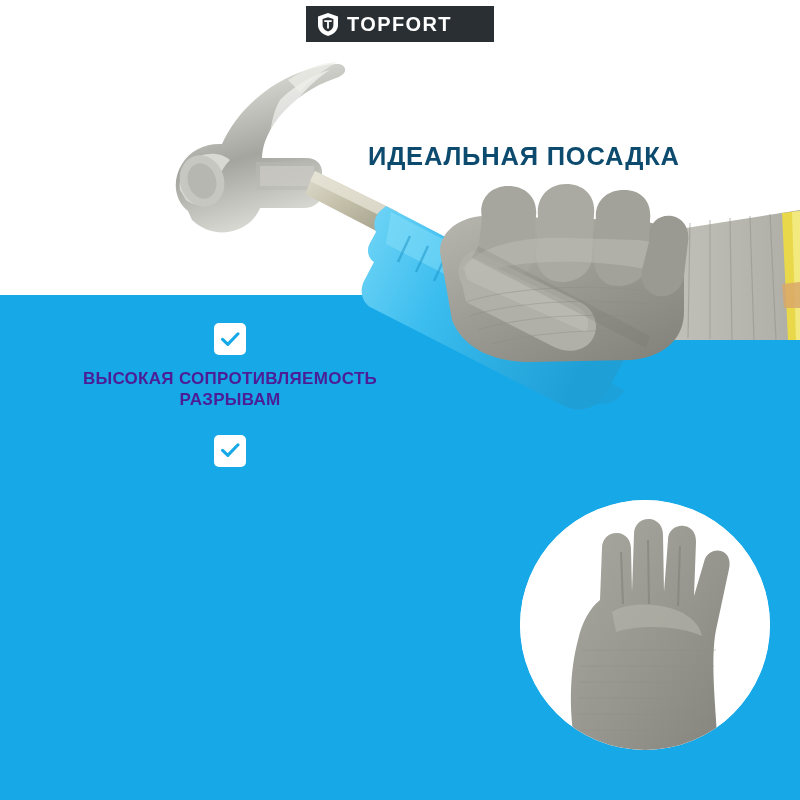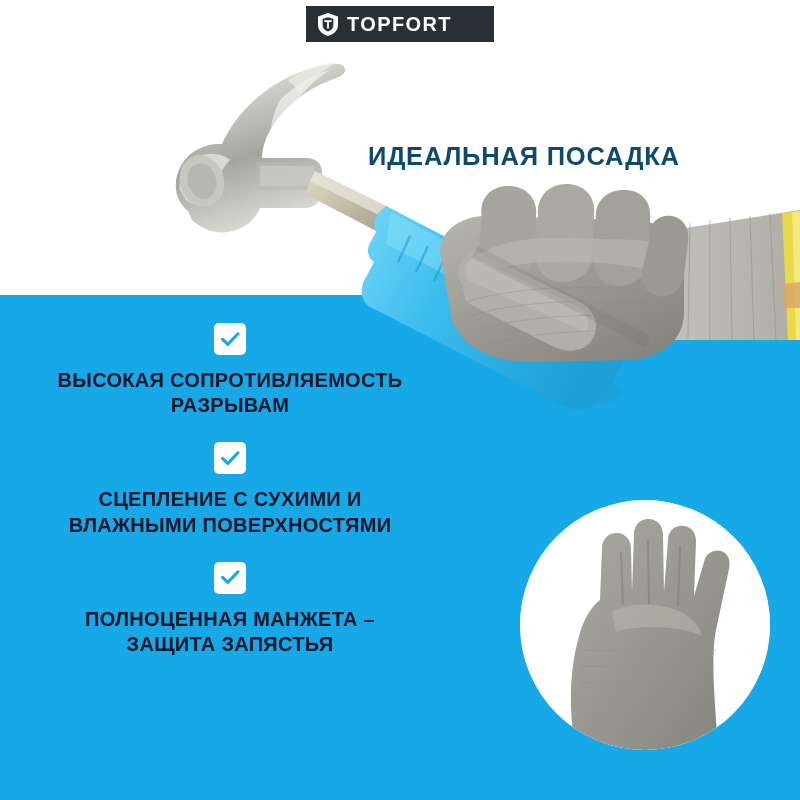--- a/index.html
+++ b/index.html
@@ -88,22 +88,22 @@
     width: 32px; height: 32px;
     background: #ffffff;
     border-radius: 5px;
     display: flex;
     align-items: center;
     justify-content: center;
     margin-bottom: 13px;
   }
   .check-box svg { display: block; }
   .feature-text {
-    color: #0f172a;
-    font-size: 20px;
+    color: #4c1d95;
+    font-size: 17px;
     font-weight: bold;
     line-height: 1.26;
     text-align: center;
     letter-spacing: 0.3px;
     text-transform: uppercase;
     padding: 0 36px;
   }
 
   
   .hero-art {
@@ -157,31 +157,22 @@
         </span>
         <span class="feature-text">ВЫСОКАЯ СОПРОТИВЛЯЕМОСТЬ РАЗРЫВАМ</span>
       </div>
 
       <div class="feature">
         <span class="check-box">
           <svg width="19" height="15" viewBox="0 0 19 15">
             <path d="M1.6 7.4 L6.8 12.4 L17 1.8" fill="none" stroke="#17a8e8" stroke-width="3.1" stroke-linecap="round" stroke-linejoin="round"></path>
           </svg>
         </span>
-        <span class="feature-text">СЦЕПЛЕНИЕ С СУХИМИ И ВЛАЖНЫМИ ПОВЕРХНОСТЯМИ</span>
       </div>
 
-      <div class="feature">
-        <span class="check-box">
-          <svg width="19" height="15" viewBox="0 0 19 15">
-            <path d="M1.6 7.4 L6.8 12.4 L17 1.8" fill="none" stroke="#17a8e8" stroke-width="3.1" stroke-linecap="round" stroke-linejoin="round"></path>
-          </svg>
-        </span>
-        <span class="feature-text">ПОЛНОЦЕННАЯ МАНЖЕТА – ЗАЩИТА ЗАПЯСТЬЯ</span>
-      </div>
 
     </div>
   </div>
 
   <div class="glove-circle">
     <svg width="250" height="250" viewBox="0 0 250 250">
       <defs>
         <linearGradient id="gl" x1="0" y1="0" x2="1" y2="1">
           <stop offset="0%" stop-color="#a9a9a1"></stop>
           <stop offset="55%" stop-color="#96968e"></stop>

